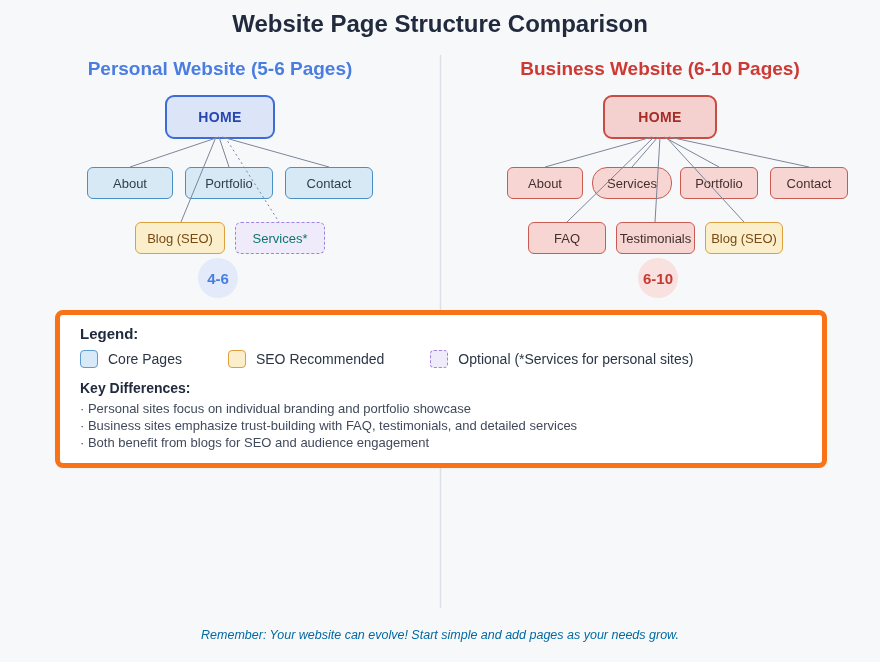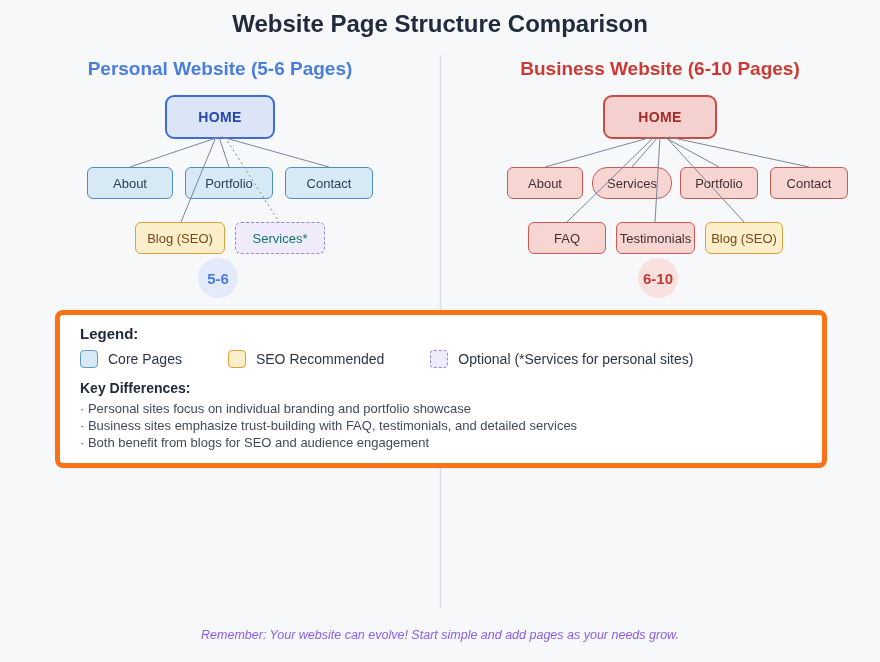--- a/index.html
+++ b/index.html
@@ -25,39 +25,39 @@
   .legend-row{display:flex;align-items:center;margin-bottom:12px;}
   .legend-item{display:flex;align-items:center;}
   .legend-item + .legend-item{margin-left:46px;}
   .swatch{width:18px;height:18px;border-radius:4px;box-sizing:border-box;margin-right:10px;}
   .sw-core{background:#d8eaf8;border:1.5px solid #5b9cd2;}
   .sw-seo{background:#fbeecb;border:1.5px solid #dda03c;}
   .sw-opt{background:#f0ebfb;border:1.5px dashed #9d83e4;}
   .legend-label{font-size:14px;color:#2c3545;}
   .kd-title{font-size:14px;font-weight:bold;color:#212b3d;margin:0 0 5px 0;}
   .kd-bullet{font-size:13px;color:#414a5c;line-height:16px;margin:0 0 1px 0;}
-  .footer-note{position:absolute;left:0;top:628px;width:880px;text-align:center;font-style:italic;font-size:12.5px;color:#8b5cf6;}
+  .footer-note{position:absolute;left:0;top:628px;width:880px;text-align:center;font-style:italic;font-size:12.5px;color:#0369a1;}
 </style>
 </head>
 <body>
 
 <div class="canvas">
 
   <h1 class="page-title">Website Page Structure Comparison</h1>
 
   <div class="col-heading personal">Personal Website (5-6 Pages)</div>
   <div class="col-heading business">Business Website (6-10 Pages)</div>
 
   <div class="node home home-blue" style="left:165px;top:95px;width:110px;">HOME</div>
   <div class="node n-blue" style="left:87px;top:167px;width:86px;">About</div>
   <div class="node n-blue" style="left:185px;top:167px;width:88px;">Portfolio</div>
   <div class="node n-blue" style="left:285px;top:167px;width:88px;">Contact</div>
   <div class="node n-yellow" style="left:135px;top:222px;width:90px;">Blog (SEO)</div>
   <div class="node n-purple" style="left:235px;top:222px;width:90px;">Services*</div>
-  <div class="badge badge-blue" style="left:198px;top:258px;">5-6</div>
+  <div class="badge badge-blue" style="left:198px;top:258px;">4-6</div>
 
   <div class="node home home-red" style="left:603px;top:95px;width:114px;">HOME</div>
   <div class="node n-pink" style="left:507px;top:167px;width:76px;">About</div>
   <div class="node n-pink" style="left:592px;top:167px;width:80px;border-radius:15px;">Services</div>
   <div class="node n-pink" style="left:680px;top:167px;width:78px;">Portfolio</div>
   <div class="node n-pink" style="left:770px;top:167px;width:78px;">Contact</div>
   <div class="node n-pink" style="left:528px;top:222px;width:78px;">FAQ</div>
   <div class="node n-pink" style="left:616px;top:222px;width:79px;">Testimonials</div>
   <div class="node n-yellow" style="left:705px;top:222px;width:78px;">Blog (SEO)</div>
   <div class="badge badge-pink" style="left:638px;top:258px;">6-10</div>

